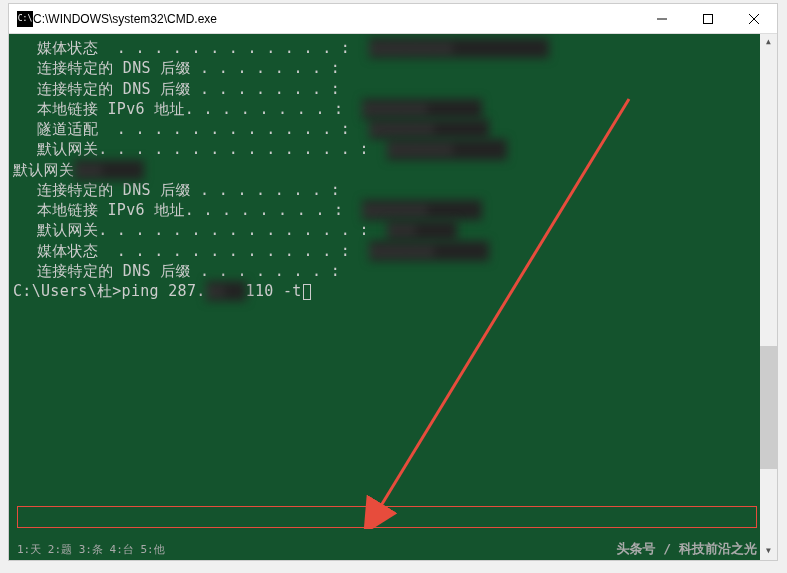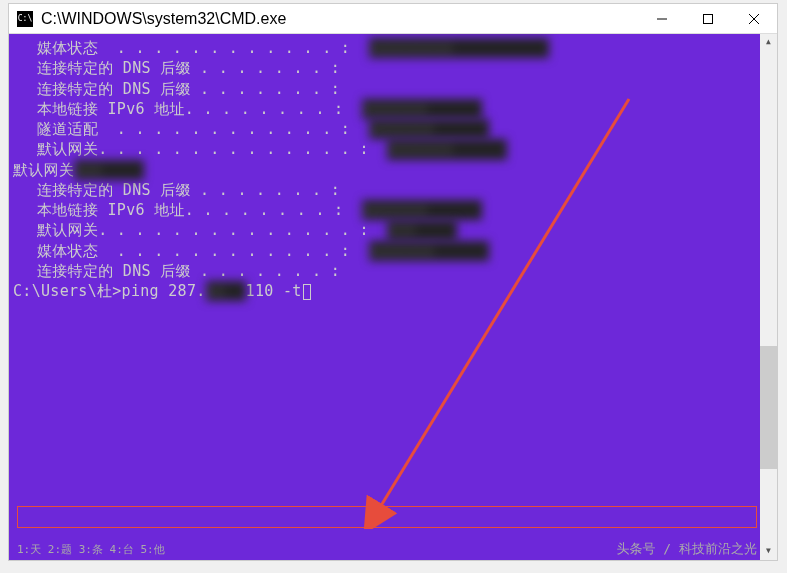--- a/index.html
+++ b/index.html
@@ -34,22 +34,21 @@
       height: 16px;
       margin-left: 8px;
       background: #000;
       display: inline-flex;
       align-items: center;
       justify-content: center;
       color: #fff;
       font-size: 8px;
     }
     .title-text {
-      margin-left: 8px;
-      font-size: 16px;
+      font-size: 12px;
       font-family: "Segoe UI", sans-serif;
       color: #000;
     }
     .window-controls {
       margin-left: auto;
       display: flex;
       height: 100%;
     }
     .win-btn {
       width: 46px;
@@ -58,21 +57,21 @@
       align-items: center;
       justify-content: center;
       font-family: "Segoe UI", sans-serif;
       font-size: 10px;
       color: #000;
       cursor: default;
     }
     .win-btn svg { width: 10px; height: 10px; }
     .terminal {
       flex: 1;
-      background: #6d28d9;
+      background: #14532d;
       color: #ccc;
       font-size: 15px;
       line-height: 1.35;
       padding: 4px 0 0 4px;
       position: relative;
       overflow: hidden;
     }
     .scrollbar {
       position: absolute;
       right: 0;
@@ -142,20 +141,21 @@
       color: #aaa;
       width: 760px;
       text-align: left;
     }
     .credit {
       position: absolute;
       right: 20px;
       bottom: 2px;
       font-size: 13px;
       color: #aaa;
+      font-weight: bold;
     }
     .cursor-box {
       display: inline-block;
       width: 8px;
       height: 16px;
       border: 1px solid #ccc;
       vertical-align: text-bottom;
       margin-left: 1px;
     }
   </style>

